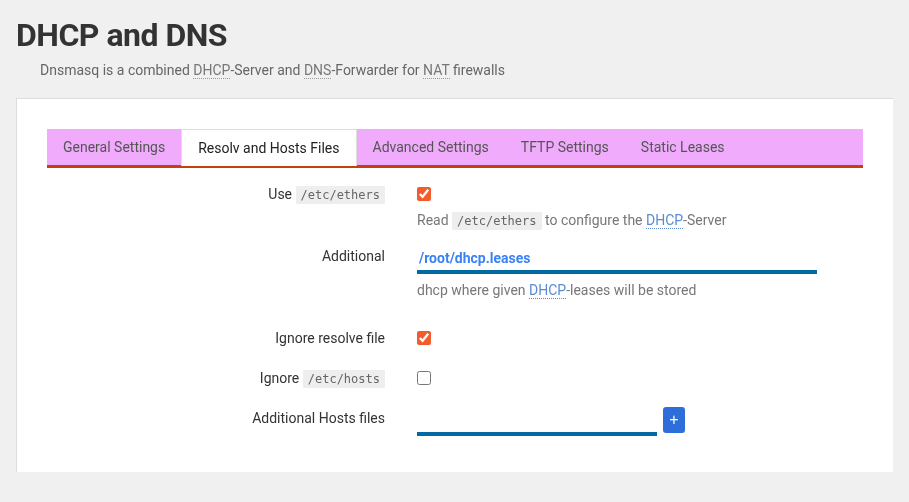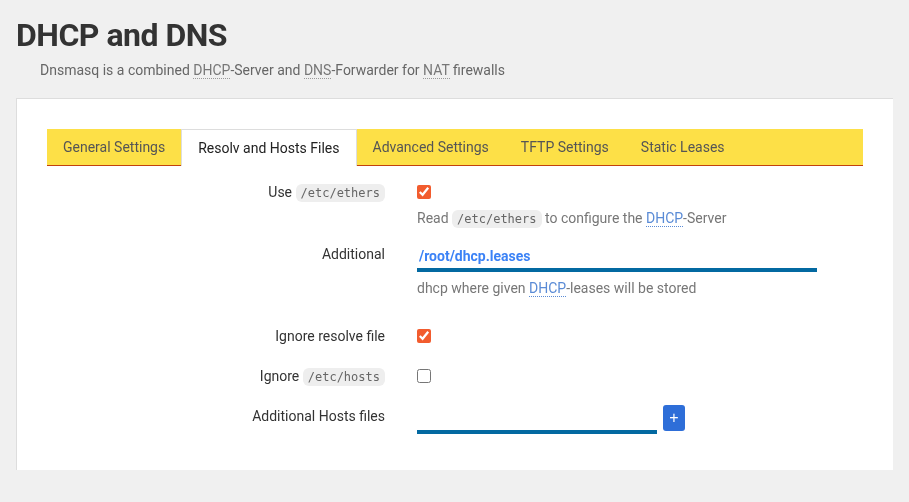--- a/index.html
+++ b/index.html
@@ -41,22 +41,22 @@
       background: #fff;
       border: 1px solid #ddd;
       border-right: none;
       border-bottom: none;
       margin-left: 0;
       margin-top: 4px;
       padding-bottom: 30px;
     }
     .tabs {
       display: flex;
-      background: #fde047;
-      border-bottom: 1px solid #c2410c;
+      background: #f0abfc;
+      border-bottom: 3px solid #c2410c;
       margin: 30px 30px 0 30px;
     }
     .tab {
       padding: 10px 16px;
       font-size: 14px;
       color: #555;
       cursor: pointer;
       border: none;
       background: transparent;
       font-family: inherit;
@@ -89,21 +89,21 @@
       flex: 1;
       padding-top: 2px;
       padding-right: 30px;
     }
     code.path {
       background: #eee;
       color: #666;
       font-family: Menlo, Consolas, monospace;
       font-size: 12px;
       padding: 2px 5px;
-      border-radius: 6px;
+      border-radius: 1px;
     }
     input[type="checkbox"] {
       width: 14px;
       height: 14px;
       accent-color: #f25c2e;
       cursor: pointer;
       margin-top: 3px;
     }
     input[type="text"] {
       width: 400px;

